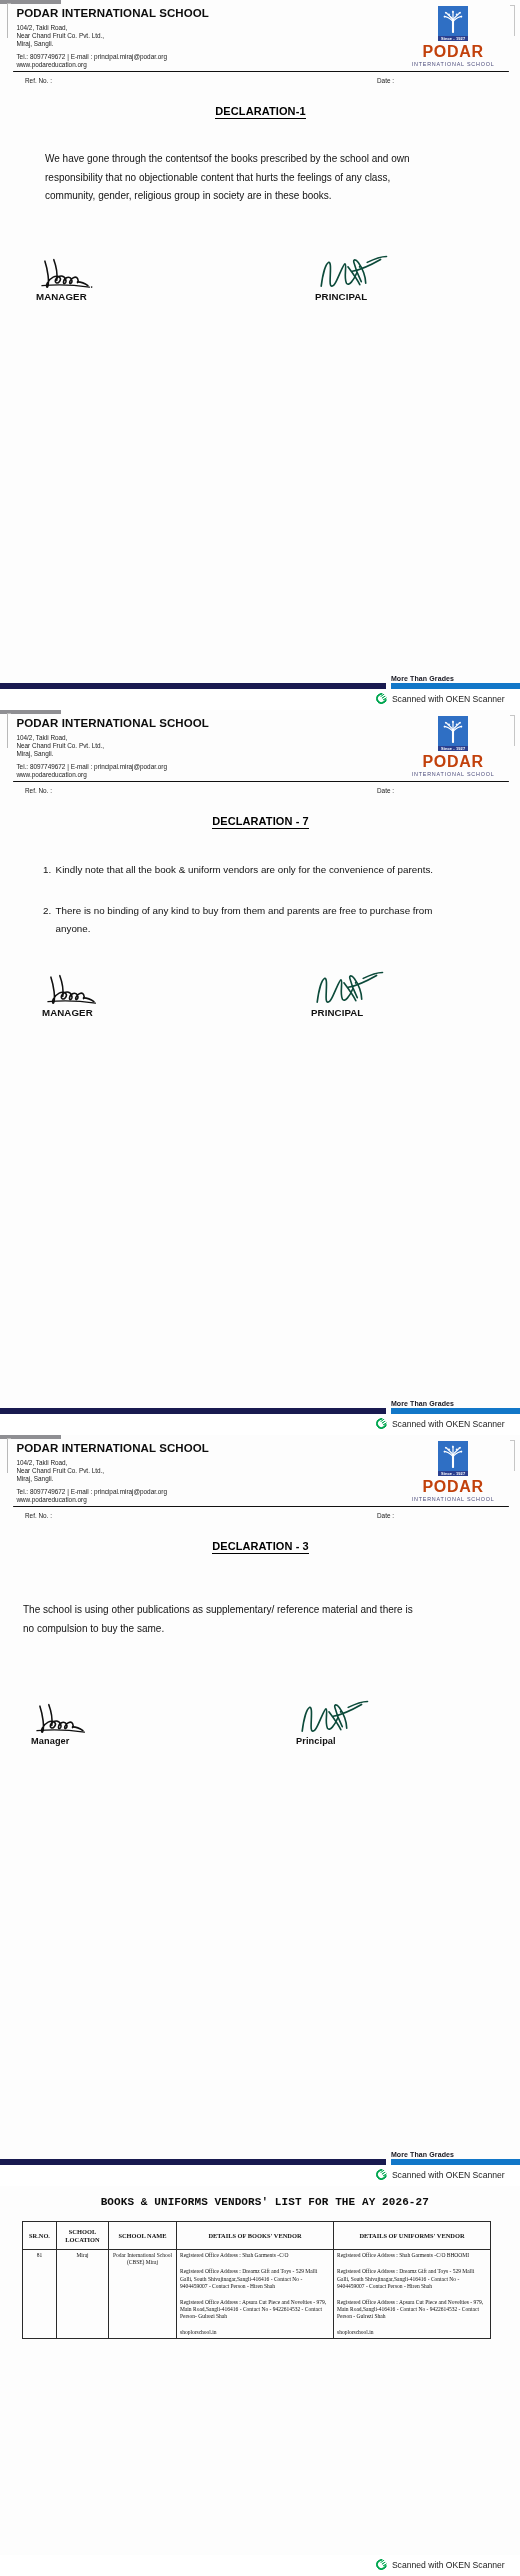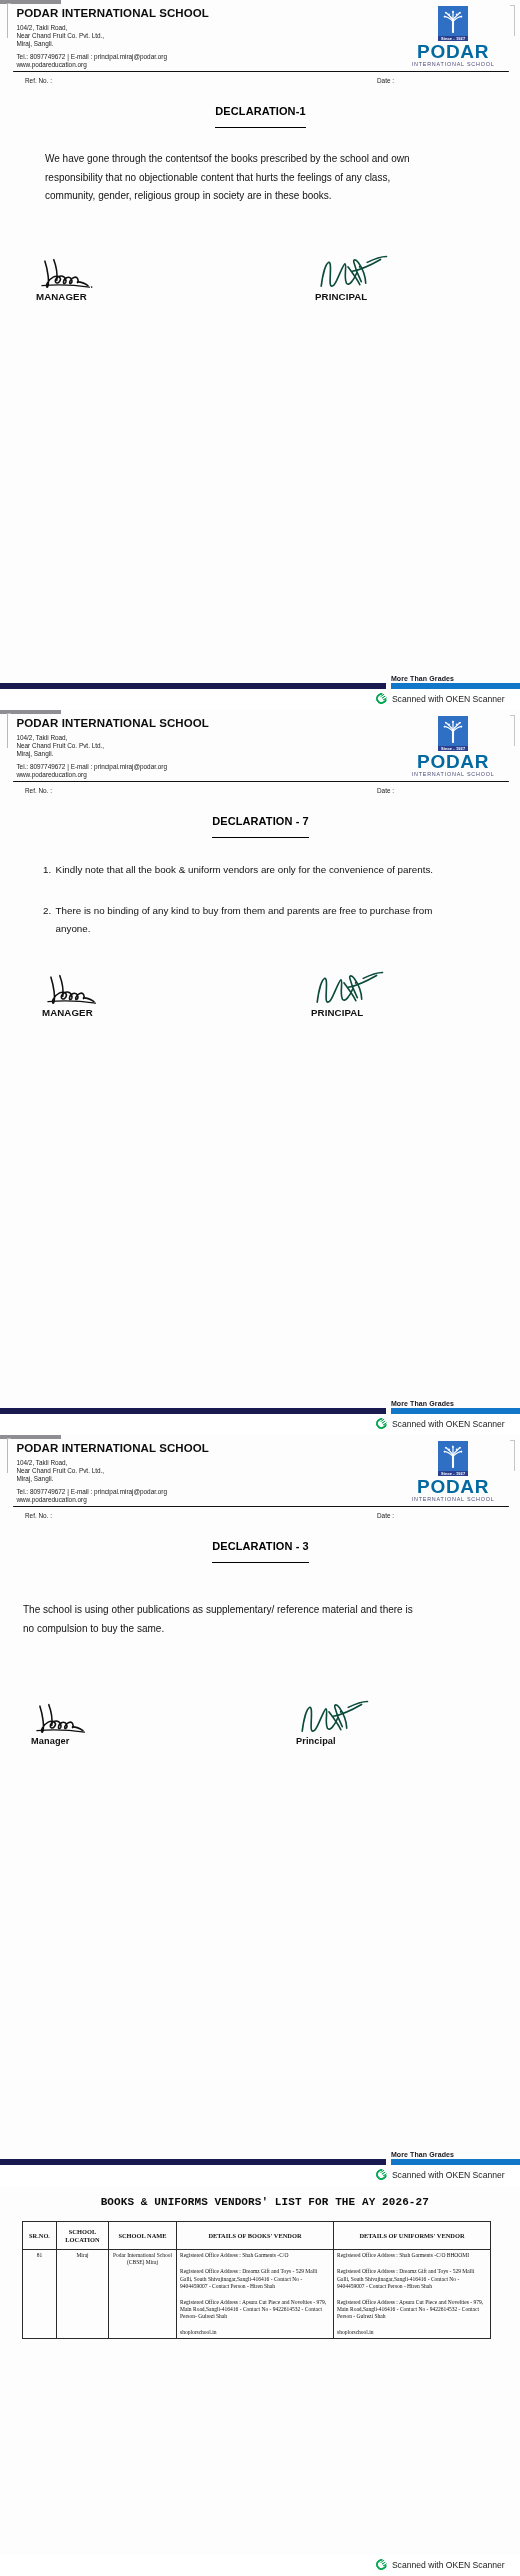--- a/index.html
+++ b/index.html
@@ -71,24 +71,24 @@
   .logo-since{
     width:30px;margin:0 auto;
     background:#2a3f8f;
     color:#fff;
     font-size:4px;
     font-weight:bold;
     letter-spacing:0.1px;
     line-height:5.2px;
   }
   .logo-word{
-    font-size:19px;
+    font-size:16px;
     font-weight:bold;
     letter-spacing:0.7px;
-    color:#0369a1;
+    color:#c2410c;
     line-height:18.6px;
     margin-top:1.5px;
     font-family:"Liberation Sans", sans-serif;
   }
   .logo-sub{
     font-size:5.4px;
     letter-spacing:0.8px;
     color:#4a4a7a;
     line-height:6.7px;
   }
@@ -109,21 +109,21 @@
   .decl-title{
     text-align:center;
     font-weight:bold;
     font-size:11px;
     letter-spacing:0.1px;
     margin-top:21px;
     color:#000;
   }
   .decl-title span{
     border-bottom:1.5px solid #000;
-    padding-bottom:10px;
+    padding-bottom:1px;
   }
   .body-text{
     margin:33px 13px 0 0;
     padding:0 71px 0 45px;
     font-size:10px;
     line-height:18.6px;
     color:#111;
   }
   .list{
     margin:34px 0 0 0;

